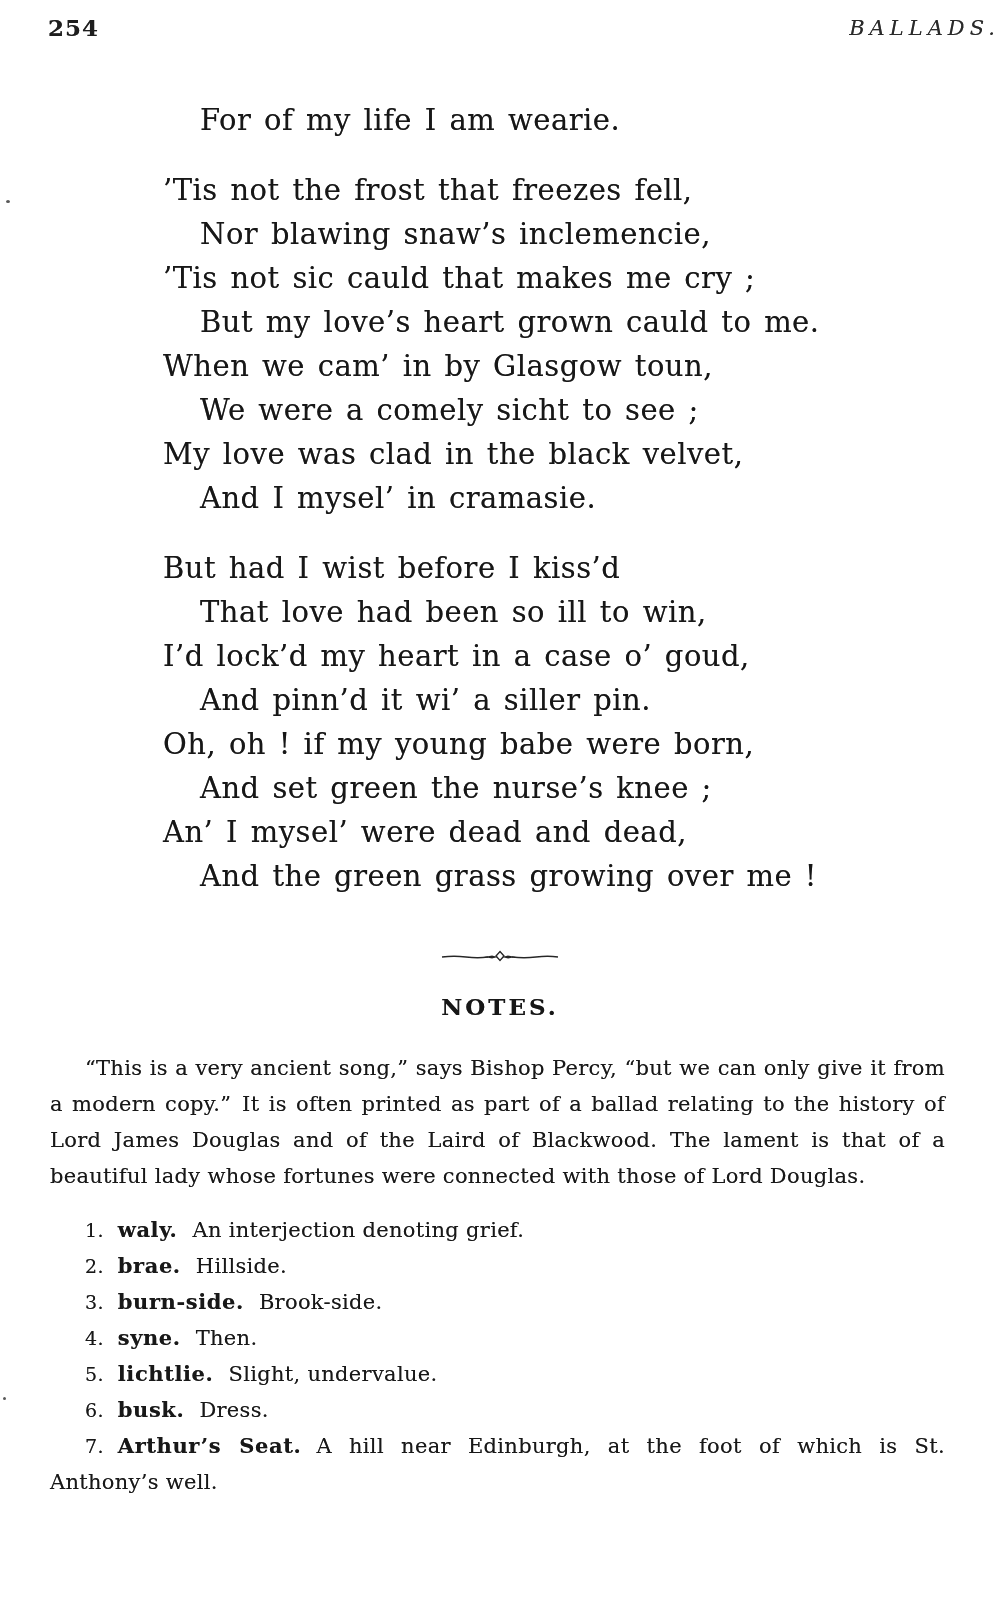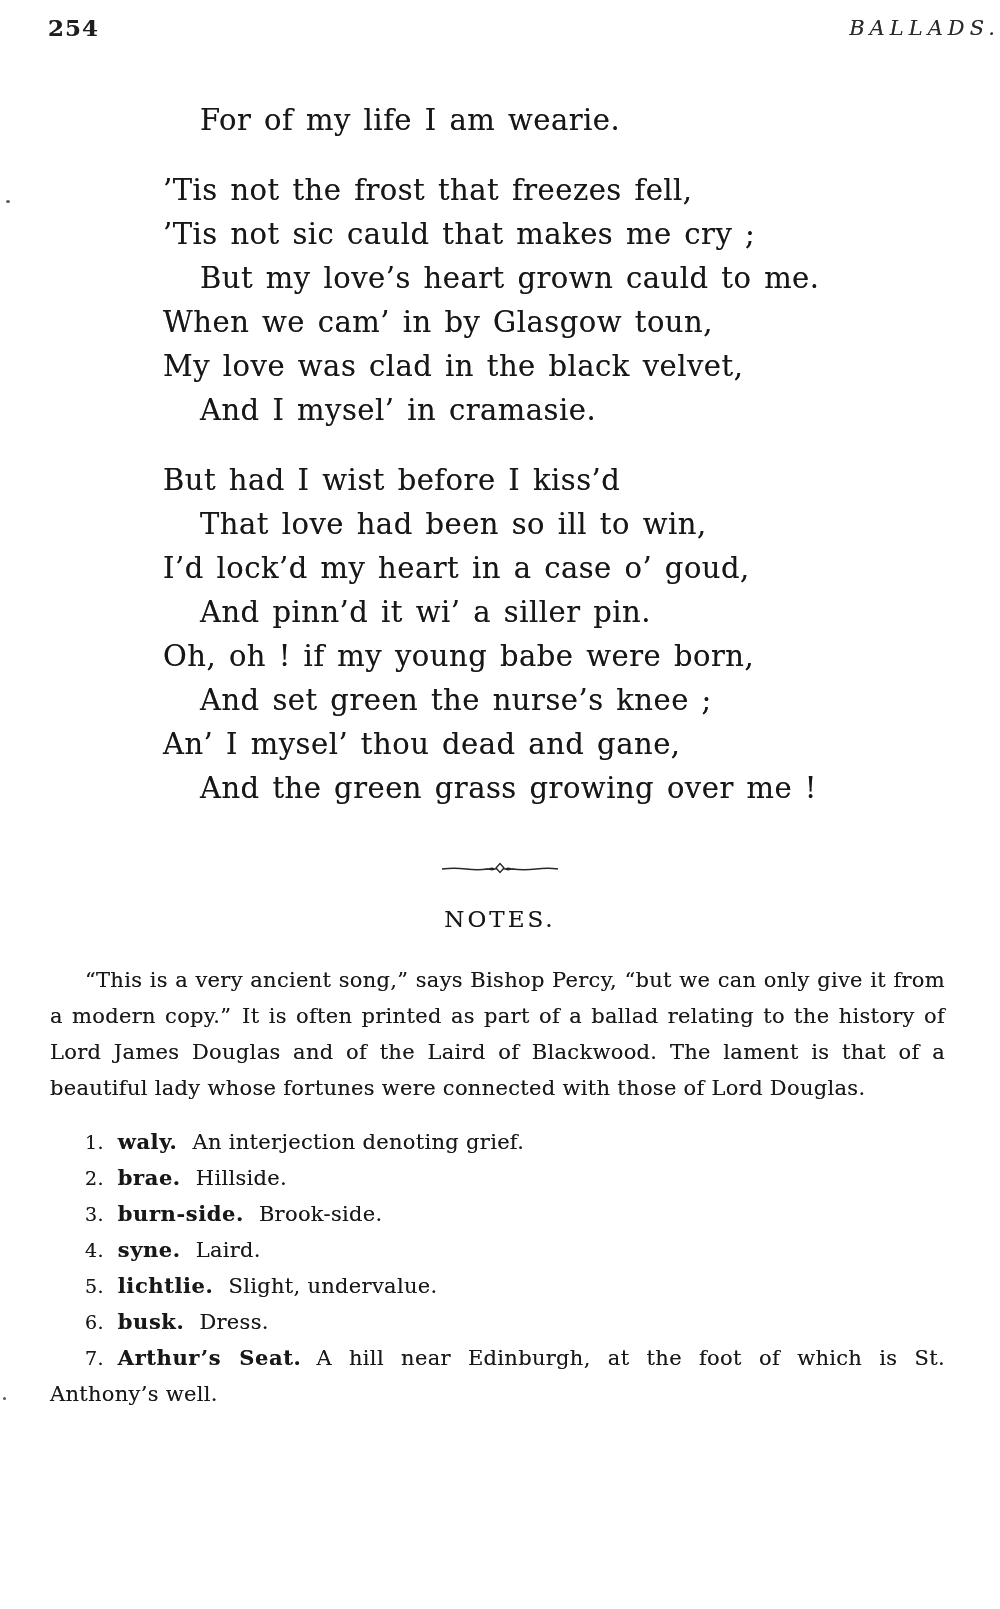--- a/index.html
+++ b/index.html
@@ -64,21 +64,21 @@
     display: flex;
     justify-content: center;
     align-items: center;
   }
 
   
   .notes-heading {
     margin: 32px 0 0 0;
     text-align: center;
     font-size: 23px;
-    font-weight: normal;
+    font-weight: bold;
     letter-spacing: 3px;
     line-height: 26px;
     color: #1b1b1b;
   }
   .notes-para {
     margin: 30px 55px 14px 50px;
     font-size: 21px;
     line-height: 36px;
     letter-spacing: 0.3px;
     text-align: justify;
@@ -128,34 +128,36 @@
     <span class="pagenum">254</span>
     <span class="runhead">BALLADS.</span>
   </header>
 
   <section class="poem" id="poem">
       <div class="stanza">
         <div class="poem-line indent">For of my life I am wearie.</div>
       </div>
       <div class="stanza">
         <div class="poem-line">’Tis not the frost that freezes fell,</div>
+        <div class="poem-line indent">Nor blawing snaw’s inclemencie,</div>
         <div class="poem-line">’Tis not sic cauld that makes me cry ;</div>
         <div class="poem-line indent">But my love’s heart grown cauld to me.</div>
         <div class="poem-line">When we cam’ in by Glasgow toun,</div>
+        <div class="poem-line indent">We were a comely sicht to see ;</div>
         <div class="poem-line">My love was clad in the black velvet,</div>
         <div class="poem-line indent">And I mysel’ in cramasie.</div>
       </div>
       <div class="stanza">
         <div class="poem-line">But had I wist before I kiss’d</div>
         <div class="poem-line indent">That love had been so ill to win,</div>
         <div class="poem-line">I’d lock’d my heart in a case o’ goud,</div>
         <div class="poem-line indent">And pinn’d it wi’ a siller pin.</div>
         <div class="poem-line">Oh, oh ! if my young babe were born,</div>
         <div class="poem-line indent">And set green the nurse’s knee ;</div>
-        <div class="poem-line">An’ I mysel’ thou dead and gane,</div>
+        <div class="poem-line">An’ I mysel’ were dead and dead,</div>
         <div class="poem-line indent">And the green grass growing over me !</div>
       </div>
     </section>
 
   <div class="divider">
     <svg width="120" height="12" viewBox="0 0 120 12" aria-hidden="true">
       <path d="M2 7 Q 14 5.5 26 7 T 48 7" stroke="#2a2a2a" stroke-width="1.6" fill="none"></path>
       <path d="M72 7 Q 84 8.5 96 7 T 118 7" stroke="#2a2a2a" stroke-width="1.6" fill="none"></path>
       <path d="M44 7 L 52 5.5 L 58 7 L 52 8.5 Z" fill="#2a2a2a"></path>
       <path d="M76 7 L 68 5.5 L 62 7 L 68 8.5 Z" fill="#2a2a2a"></path>
@@ -164,21 +166,21 @@
   </div>
 
   <h2 class="notes-heading">NOTES.</h2>
 
   <p class="notes-para">“This is a very ancient song,” says Bishop Percy, “but we can only give it from a modern copy.” It is often printed as part of a ballad relating to the history of Lord James Douglas and of the Laird of Blackwood. The lament is that of a beautiful lady whose fortunes were connected with those of Lord Douglas.</p>
 
   <section class="glossary" id="glossary">
       <div class="gloss-item"><span class="gloss-num">1.</span><span class="gloss-term">waly.</span><span class="gloss-def">An interjection denoting grief.</span></div>
       <div class="gloss-item"><span class="gloss-num">2.</span><span class="gloss-term">brae.</span><span class="gloss-def">Hillside.</span></div>
       <div class="gloss-item"><span class="gloss-num">3.</span><span class="gloss-term">burn-side.</span><span class="gloss-def">Brook-side.</span></div>
-      <div class="gloss-item"><span class="gloss-num">4.</span><span class="gloss-term">syne.</span><span class="gloss-def">Laird.</span></div>
+      <div class="gloss-item"><span class="gloss-num">4.</span><span class="gloss-term">syne.</span><span class="gloss-def">Then.</span></div>
       <div class="gloss-item"><span class="gloss-num">5.</span><span class="gloss-term">lichtlie.</span><span class="gloss-def">Slight, undervalue.</span></div>
       <div class="gloss-item"><span class="gloss-num">6.</span><span class="gloss-term">busk.</span><span class="gloss-def">Dress.</span></div>
       <div class="gloss-item"><span class="gloss-num">7.</span><span class="gloss-term">Arthur’s Seat.</span><span class="gloss-def">A hill near Edinburgh, at the foot of which is St. Anthony’s well.</span></div>
     </section>
 
   <div class="speck s1"></div>
   <div class="speck s2"></div>
 
 </main>
 

